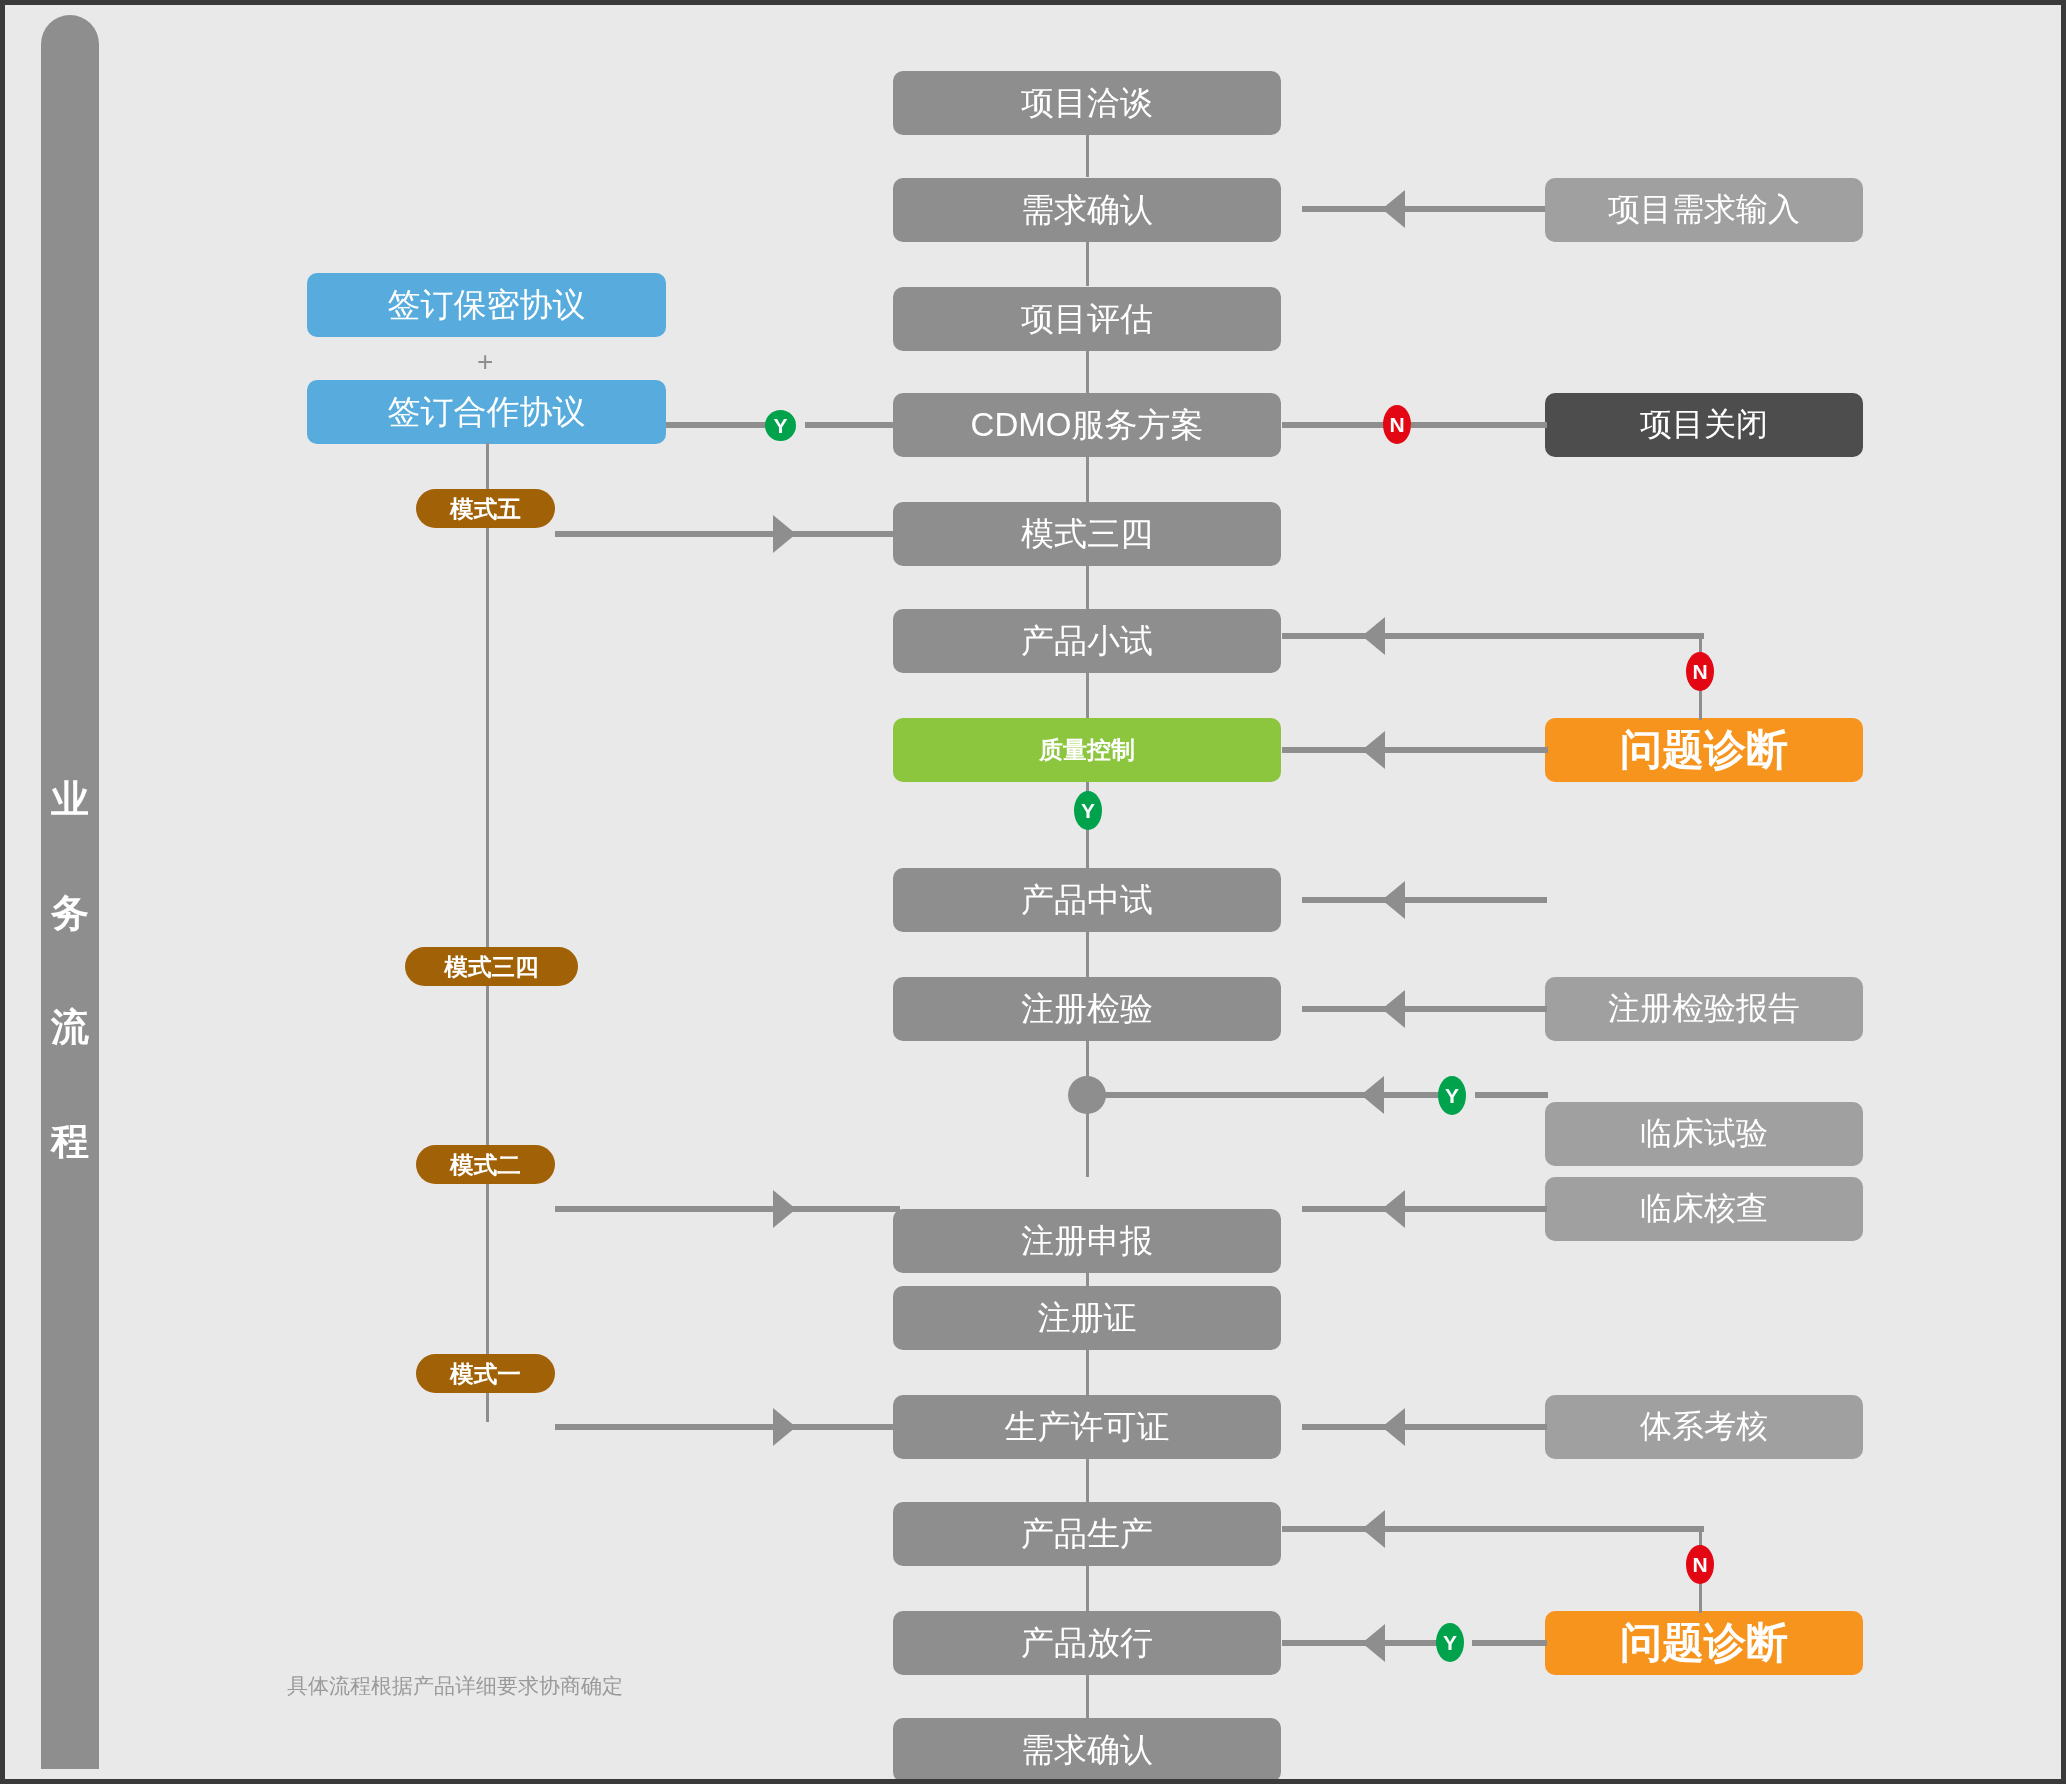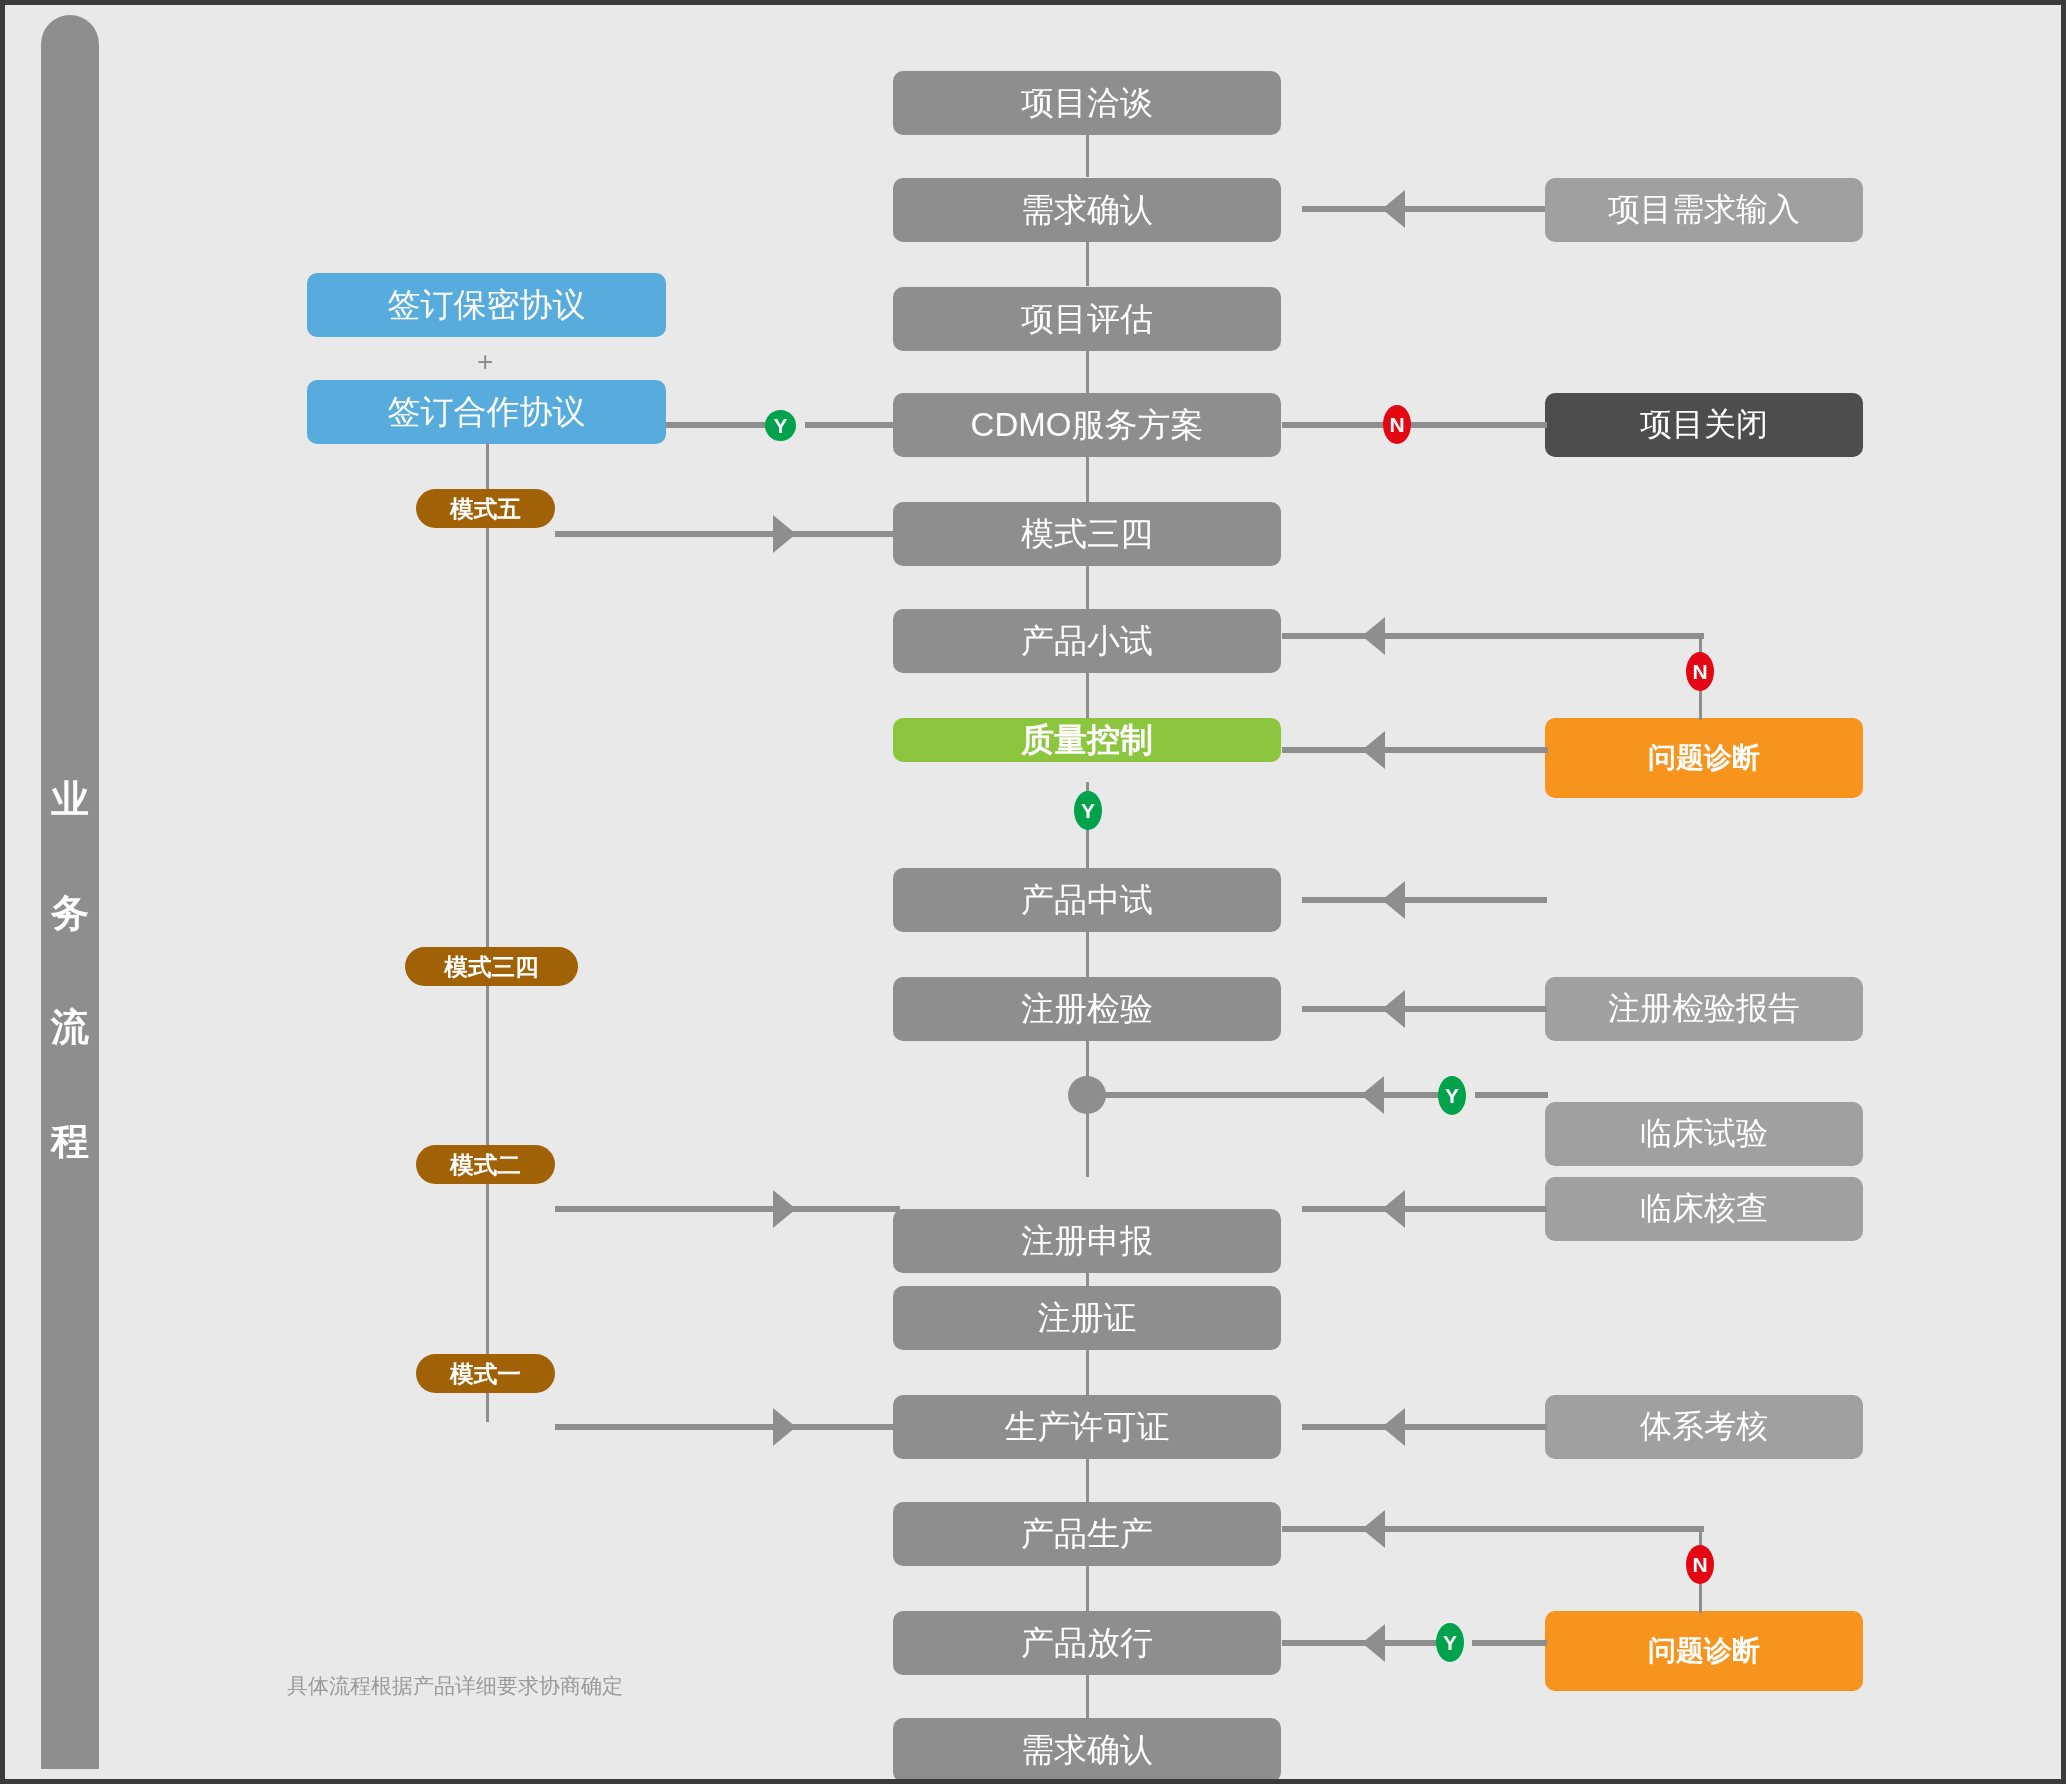--- a/index.html
+++ b/index.html
@@ -59,29 +59,29 @@
   }
   .right-node.dark{background:#4d4d4d;}
   .blue-node{
     background:#58ACDD;
     width:359px;height:64px;
     left:302px;
     font-size:33px;
   }
   .green-node{
     background:#8CC63F;
-    width:388px;height:44px;
+    width:388px;height:64px;
     left:888px;
-    font-size:33px;font-weight:bold;
+    font-size:24px;font-weight:bold;
   }
   .orange-node{
     background:#F7941E;
-    width:318px;height:80px;
+    width:318px;height:64px;
     left:1540px;
-    font-size:28px;font-weight:bold;
+    font-size:42px;font-weight:bold;
   }
   .mode-pill{
     background:#a16207;
     height:39px;
     border-radius:19.5px;
     font-size:23.6px;font-weight:bold;
     display:flex;align-items:center;justify-content:center;
     position:absolute;
     color:#fff;
     white-space:nowrap;

